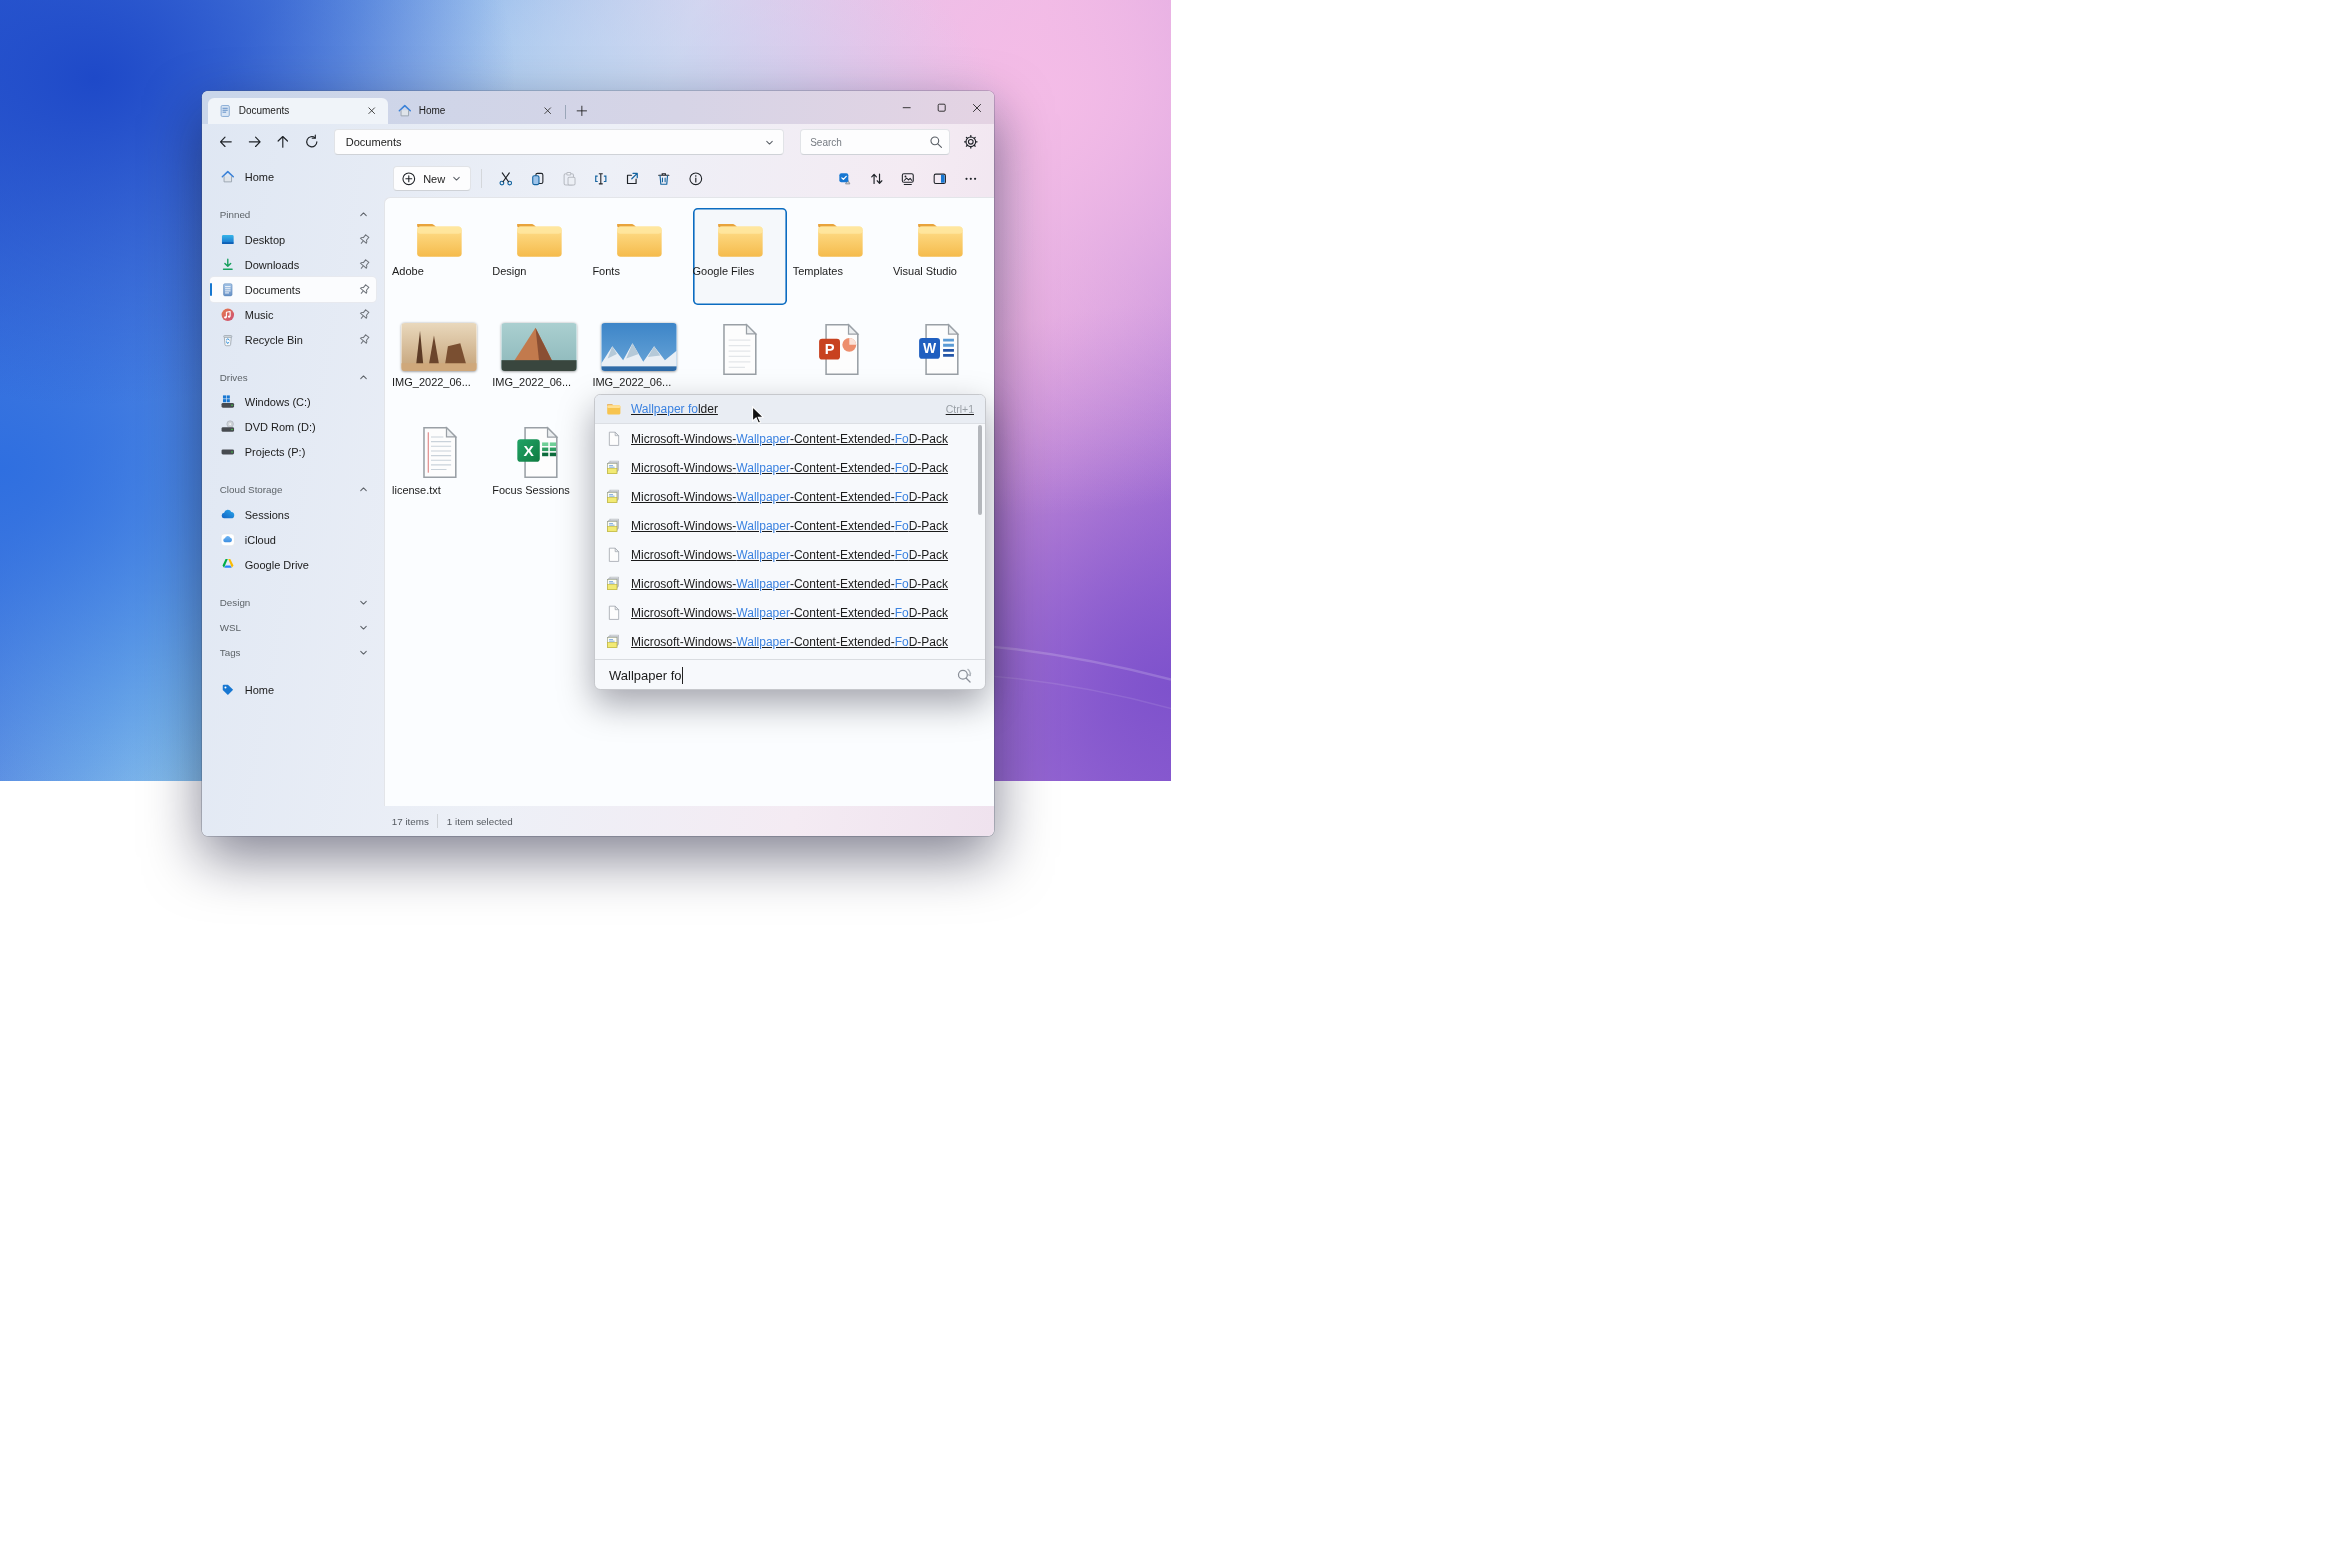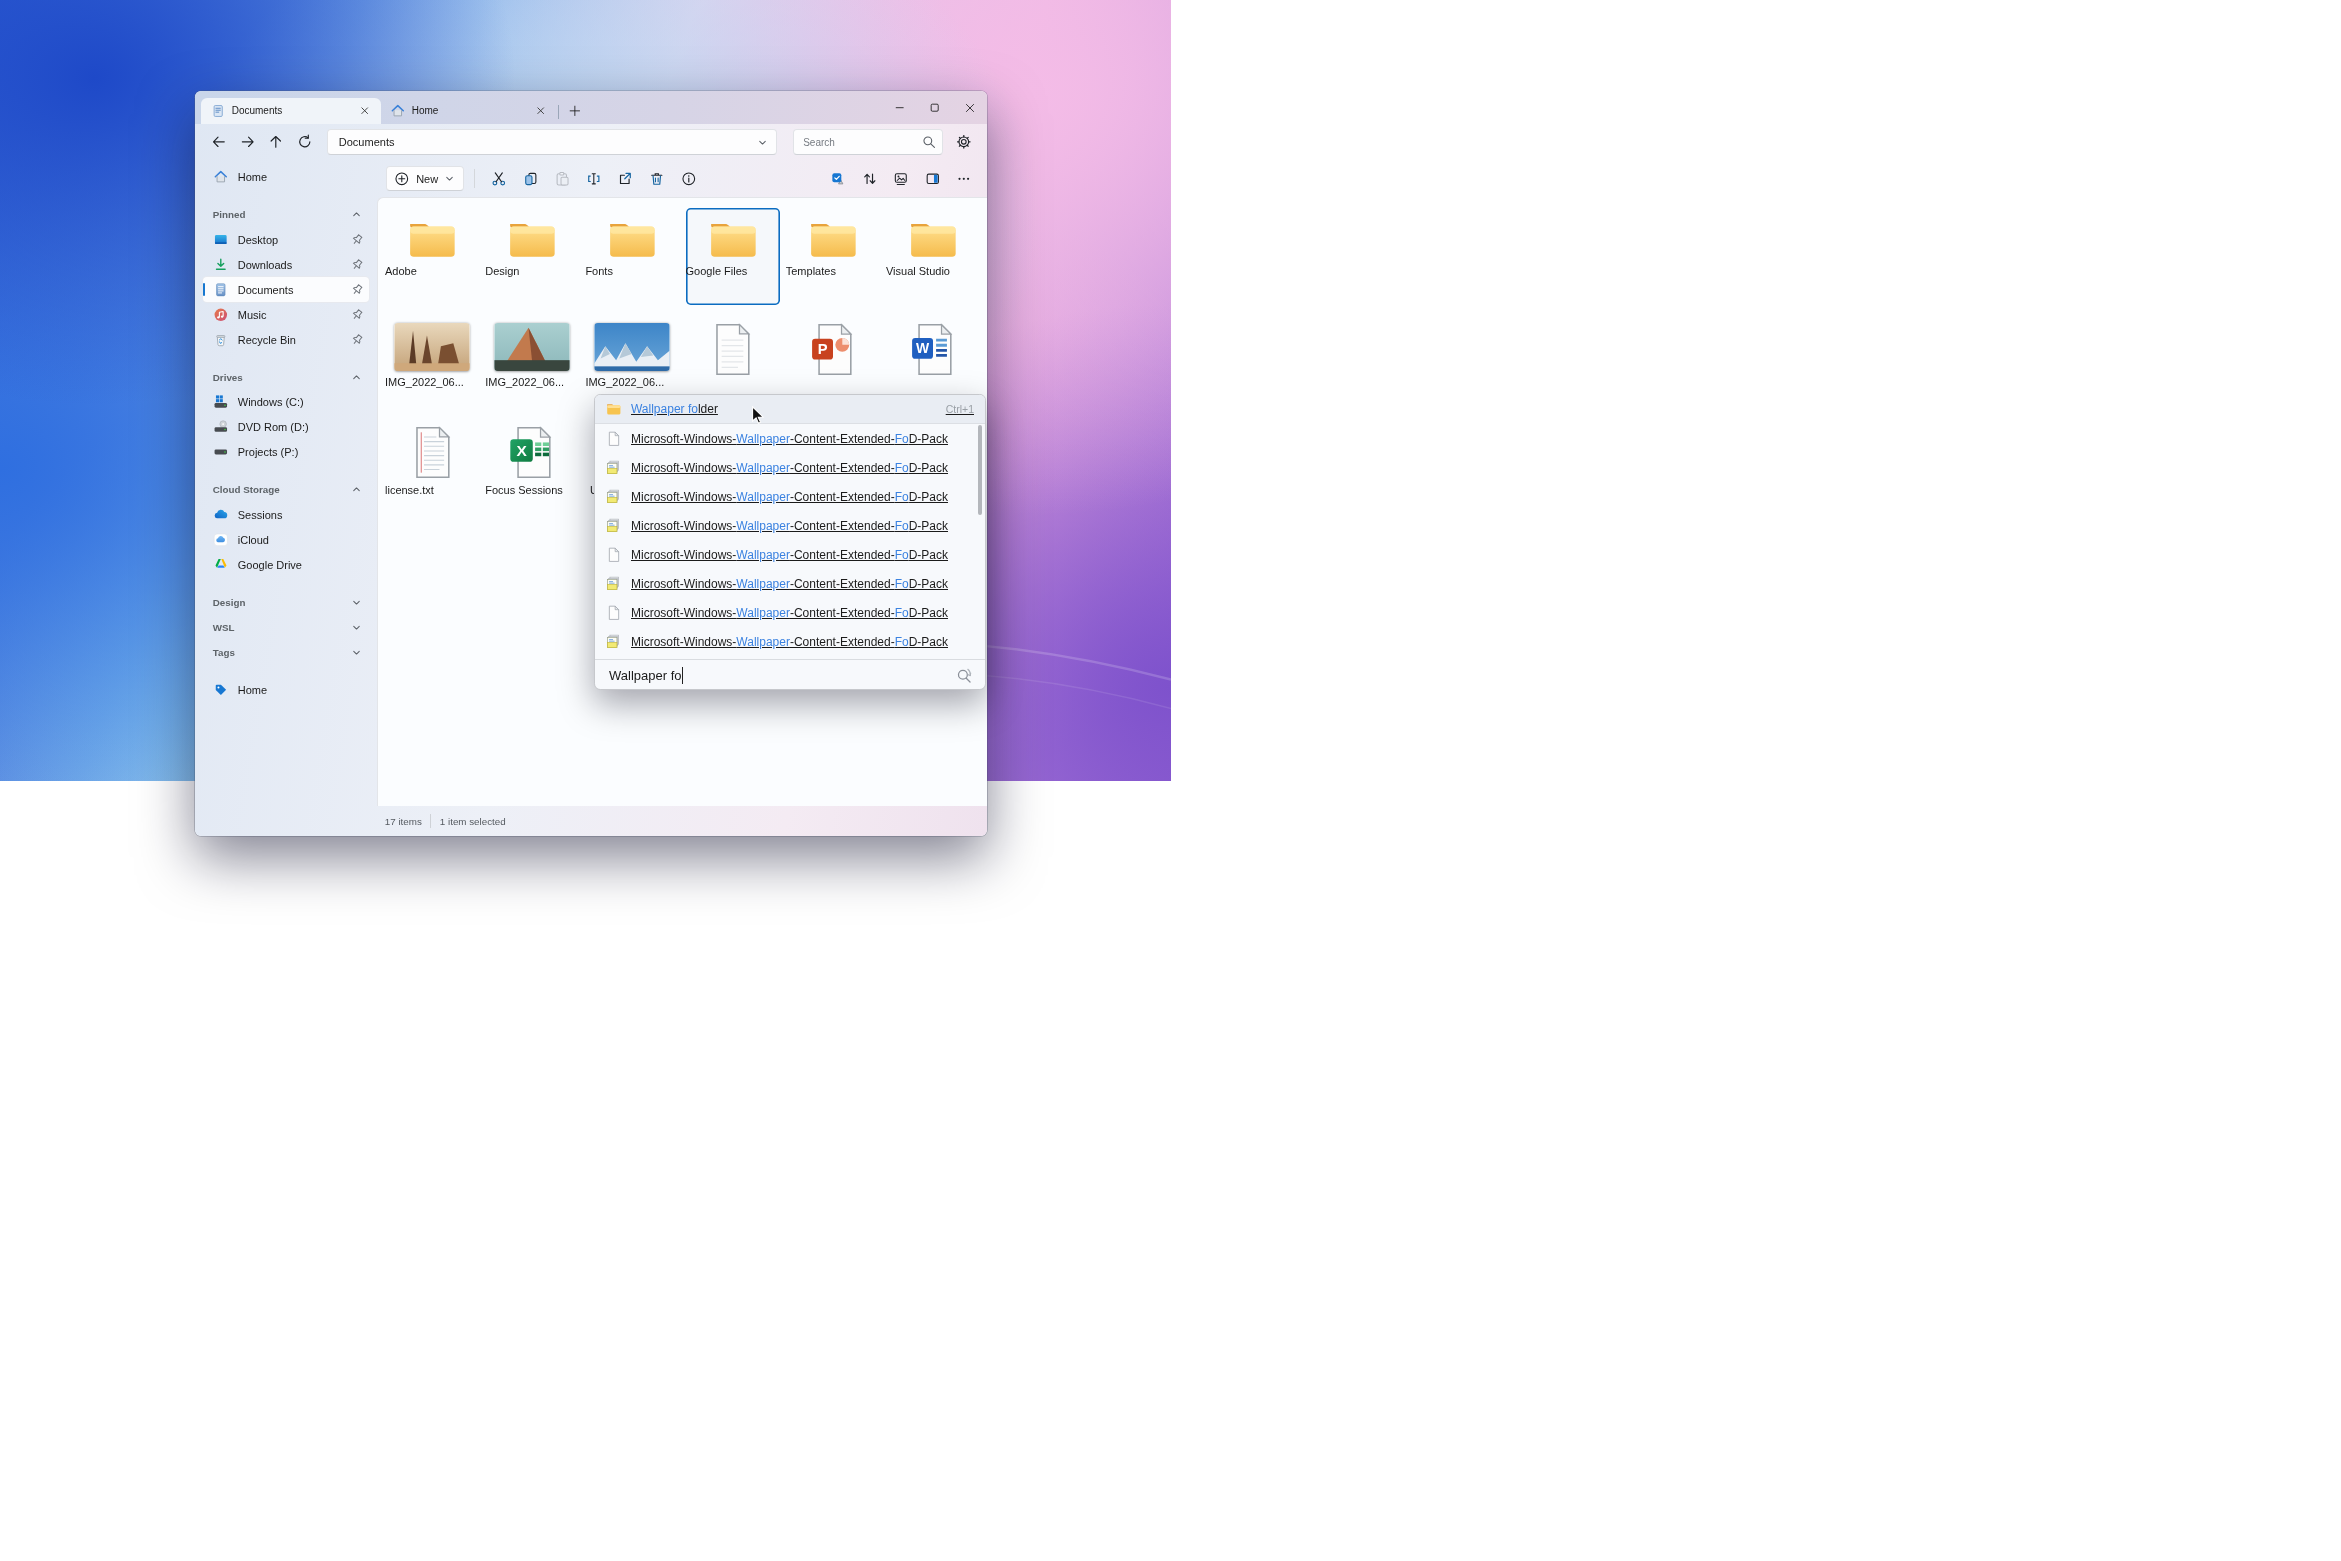--- a/index.html
+++ b/index.html
@@ -13,21 +13,21 @@
       radial-gradient(703px 593px at 30% 88%, #7cc8ee 0%, rgba(124,200,238,0) 55%),
       radial-gradient(781px 625px at 52% 28%, #bcdaf3 0%, rgba(188,218,243,0) 55%),
       radial-gradient(937px 703px at 88% 12%, #f4bce7 0%, rgba(244,188,231,0) 60%),
       radial-gradient(781px 640px at 100% 88%, #7e52cc 0%, rgba(126,82,204,0) 60%),
       radial-gradient(703px 546px at 74% 62%, #e9a4dc 0%, rgba(233,164,220,0) 55%),
       linear-gradient(110deg, #3565d6 0%, #6d9fe6 25%, #cfe0f2 48%, #eab8e2 72%, #9e6ad6 100%);
   }
   .wallpaper svg { position:absolute; right:0; bottom:0; }
 
   
-  .window { position:absolute; left:195px; top:91px; width:792px; height:745px;
+  .window { position:absolute; left:202px; top:91px; width:792px; height:745px;
     border-radius:6.2px; overflow:hidden;
     background:linear-gradient(100deg,#dfe7f3 0%,#edf0f7 45%,#f4ebf3 78%,#efe2ee 100%);
     box-shadow:0 22px 55px rgba(10,10,40,.5), 0 0 0 0.8px rgba(90,100,120,.35);
   }
 
   
   .tabbar { height:33px; display:flex; align-items:flex-end; padding-left:5.5px;
     background:linear-gradient(90deg,#c9d6ea 0%,#d6d4e6 60%,#e4d3e3 100%); }
   .tab { height:26.5px; display:flex; align-items:center; gap:6.2px; padding:0 7.8px 0 9.4px; font-size:10px; }
   .tab.active { width:180px; background:#f0f4f9; border-radius:6.2px 6.2px 0 0; }
@@ -57,21 +57,21 @@
 
   
   .sidebar { width:182px; padding:4.7px 7.8px 0 7.8px; flex-shrink:0; }
   .sb-item { height:25px; display:flex; align-items:center; gap:9.4px; padding:0 4.7px 0 10px; border-radius:3.9px;
     font-size:11px; position:relative; }
   .sb-item .sb-label { flex:1; white-space:nowrap; }
   .sb-item.selected { background:#fbfcfe; box-shadow:0 0 0 0.8px #e7e9ed; }
   .sb-item.selected::before { content:""; position:absolute; left:0; top:6.2px; width:2.3px; height:12.5px; border-radius:1.6px; background:#1677d0; }
   .sb-icon { width:15.6px; height:15.6px; display:flex; align-items:center; justify-content:center; flex-shrink:0; }
   .sb-pin { width:15.6px; height:15.6px; display:flex; align-items:center; justify-content:center; }
-  .sb-header { height:25px; display:flex; align-items:center; padding:0 4.7px 0 10px; font-size:9.8px; font-weight:bold; color:#5d6artefact3; color:#5d6368;gap:12px; }
+  .sb-header { height:25px; display:flex; align-items:center; padding:0 4.7px 0 10px; font-size:9.8px; font-weight:normal; color:#5d6artefact3; color:#5d6368;gap:12px; }
   .sb-header .sb-label { flex:1; }
   .gap16 { margin-top:12.5px; }
 
   
   .main { flex:1; display:flex; flex-direction:column; min-width:0; }
   .toolbar { height:37px; display:flex; align-items:center; padding:0 7.8px 0 8.6px; gap:1.6px; }
   .tb-new { height:25px; display:flex; align-items:center; gap:6.2px; padding:0 7.8px 0 7.8px; background:#fdfdfe;
     border:0.8px solid #e1e3e7; border-bottom-color:#cfd2d7; border-radius:3.9px; font-size:11px; }
   .tb-sep { width:0.8px; height:19px; background:#d4d7db; margin:0 7.8px; }
   .tb-btn { width:30px; height:26.5px; display:flex; align-items:center; justify-content:center; border-radius:3.9px; }

